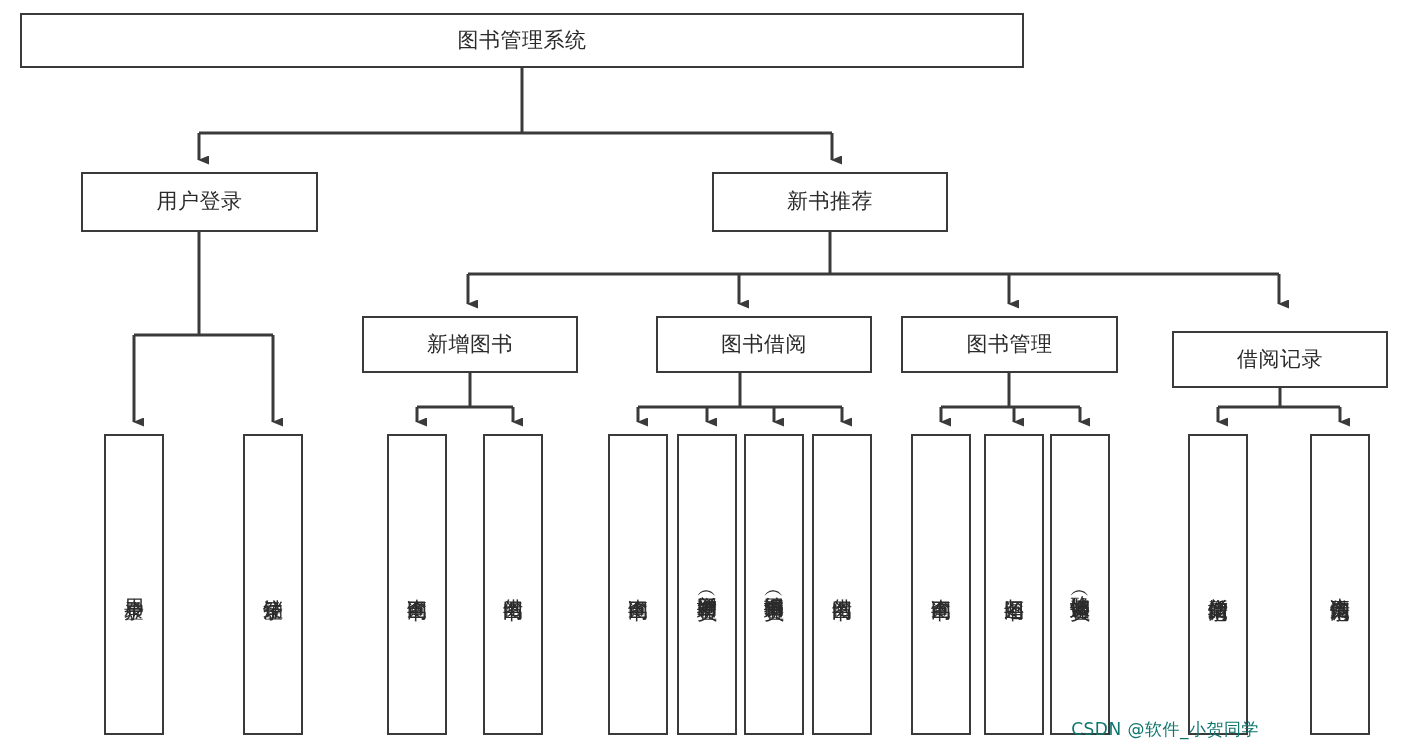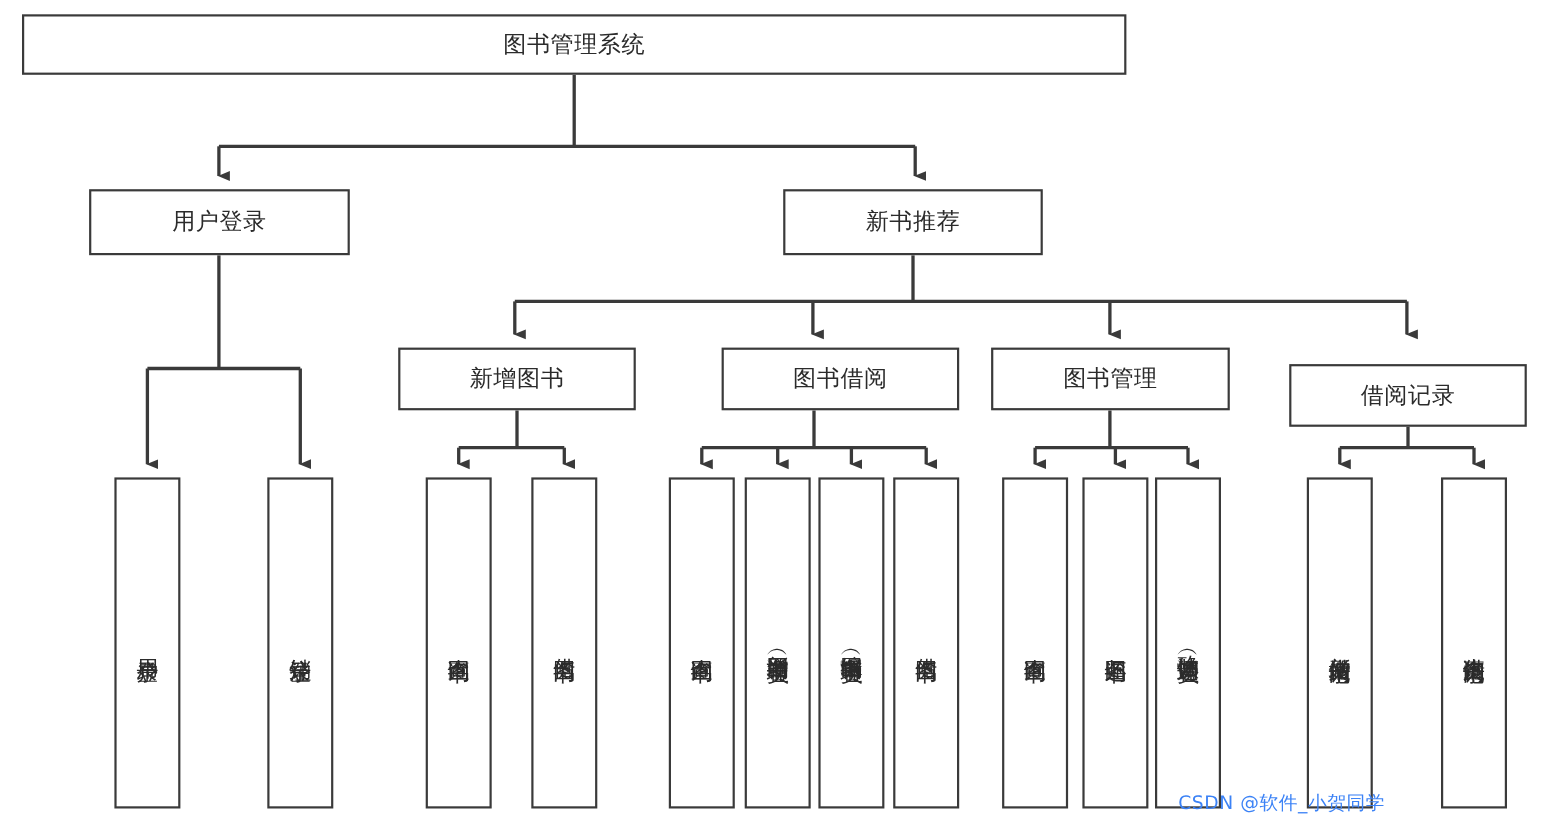--- a/index.html
+++ b/index.html
@@ -61,21 +61,21 @@
     left: 0; top: 0;
     width: 1405px;
     height: 747px;
     pointer-events: none;
   }
   .watermark {
     position: absolute;
     right: 12px;
     bottom: 6px;
     font-size: 17px;
-    color: #3b82f6;
+    color: #0f766e;
     letter-spacing: 0.5px;
     white-space: nowrap;
   }
 </style>
 </head>
 <body>
 
 <div id="diagram-root">
 
   <svg class="connectors" viewBox="0 0 1405 747" xmlns="http://www.w3.org/2000/svg">

